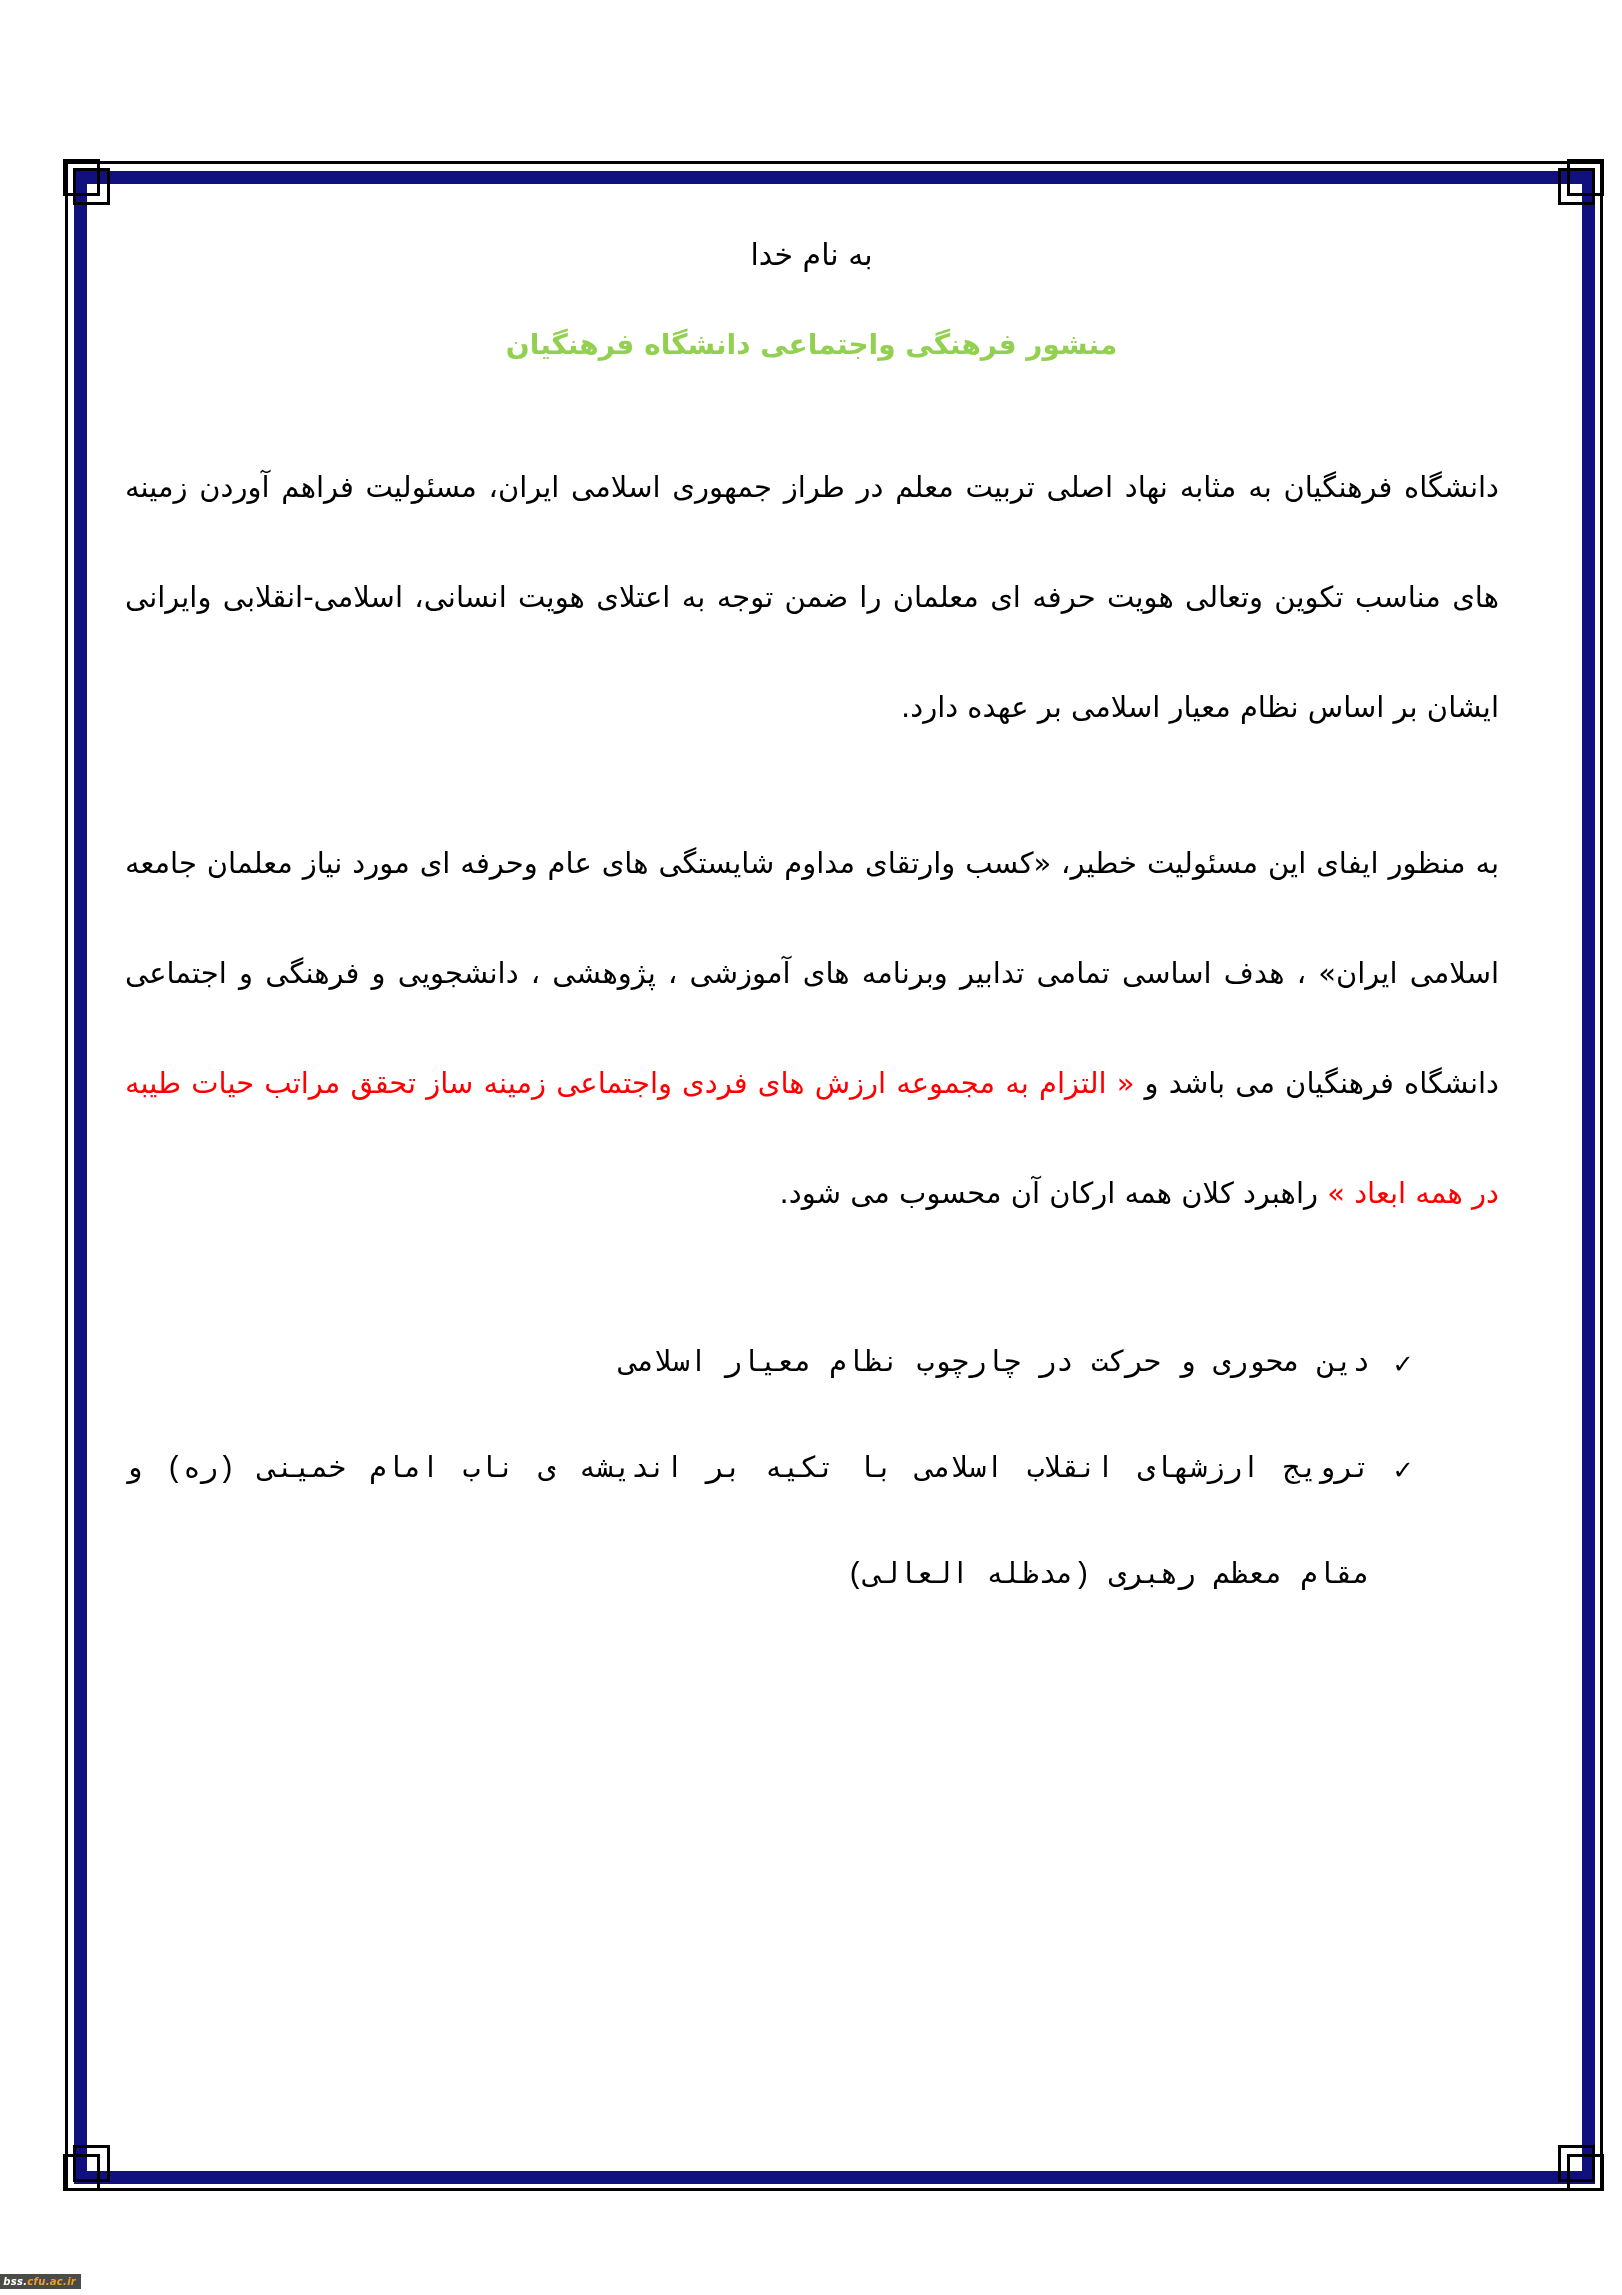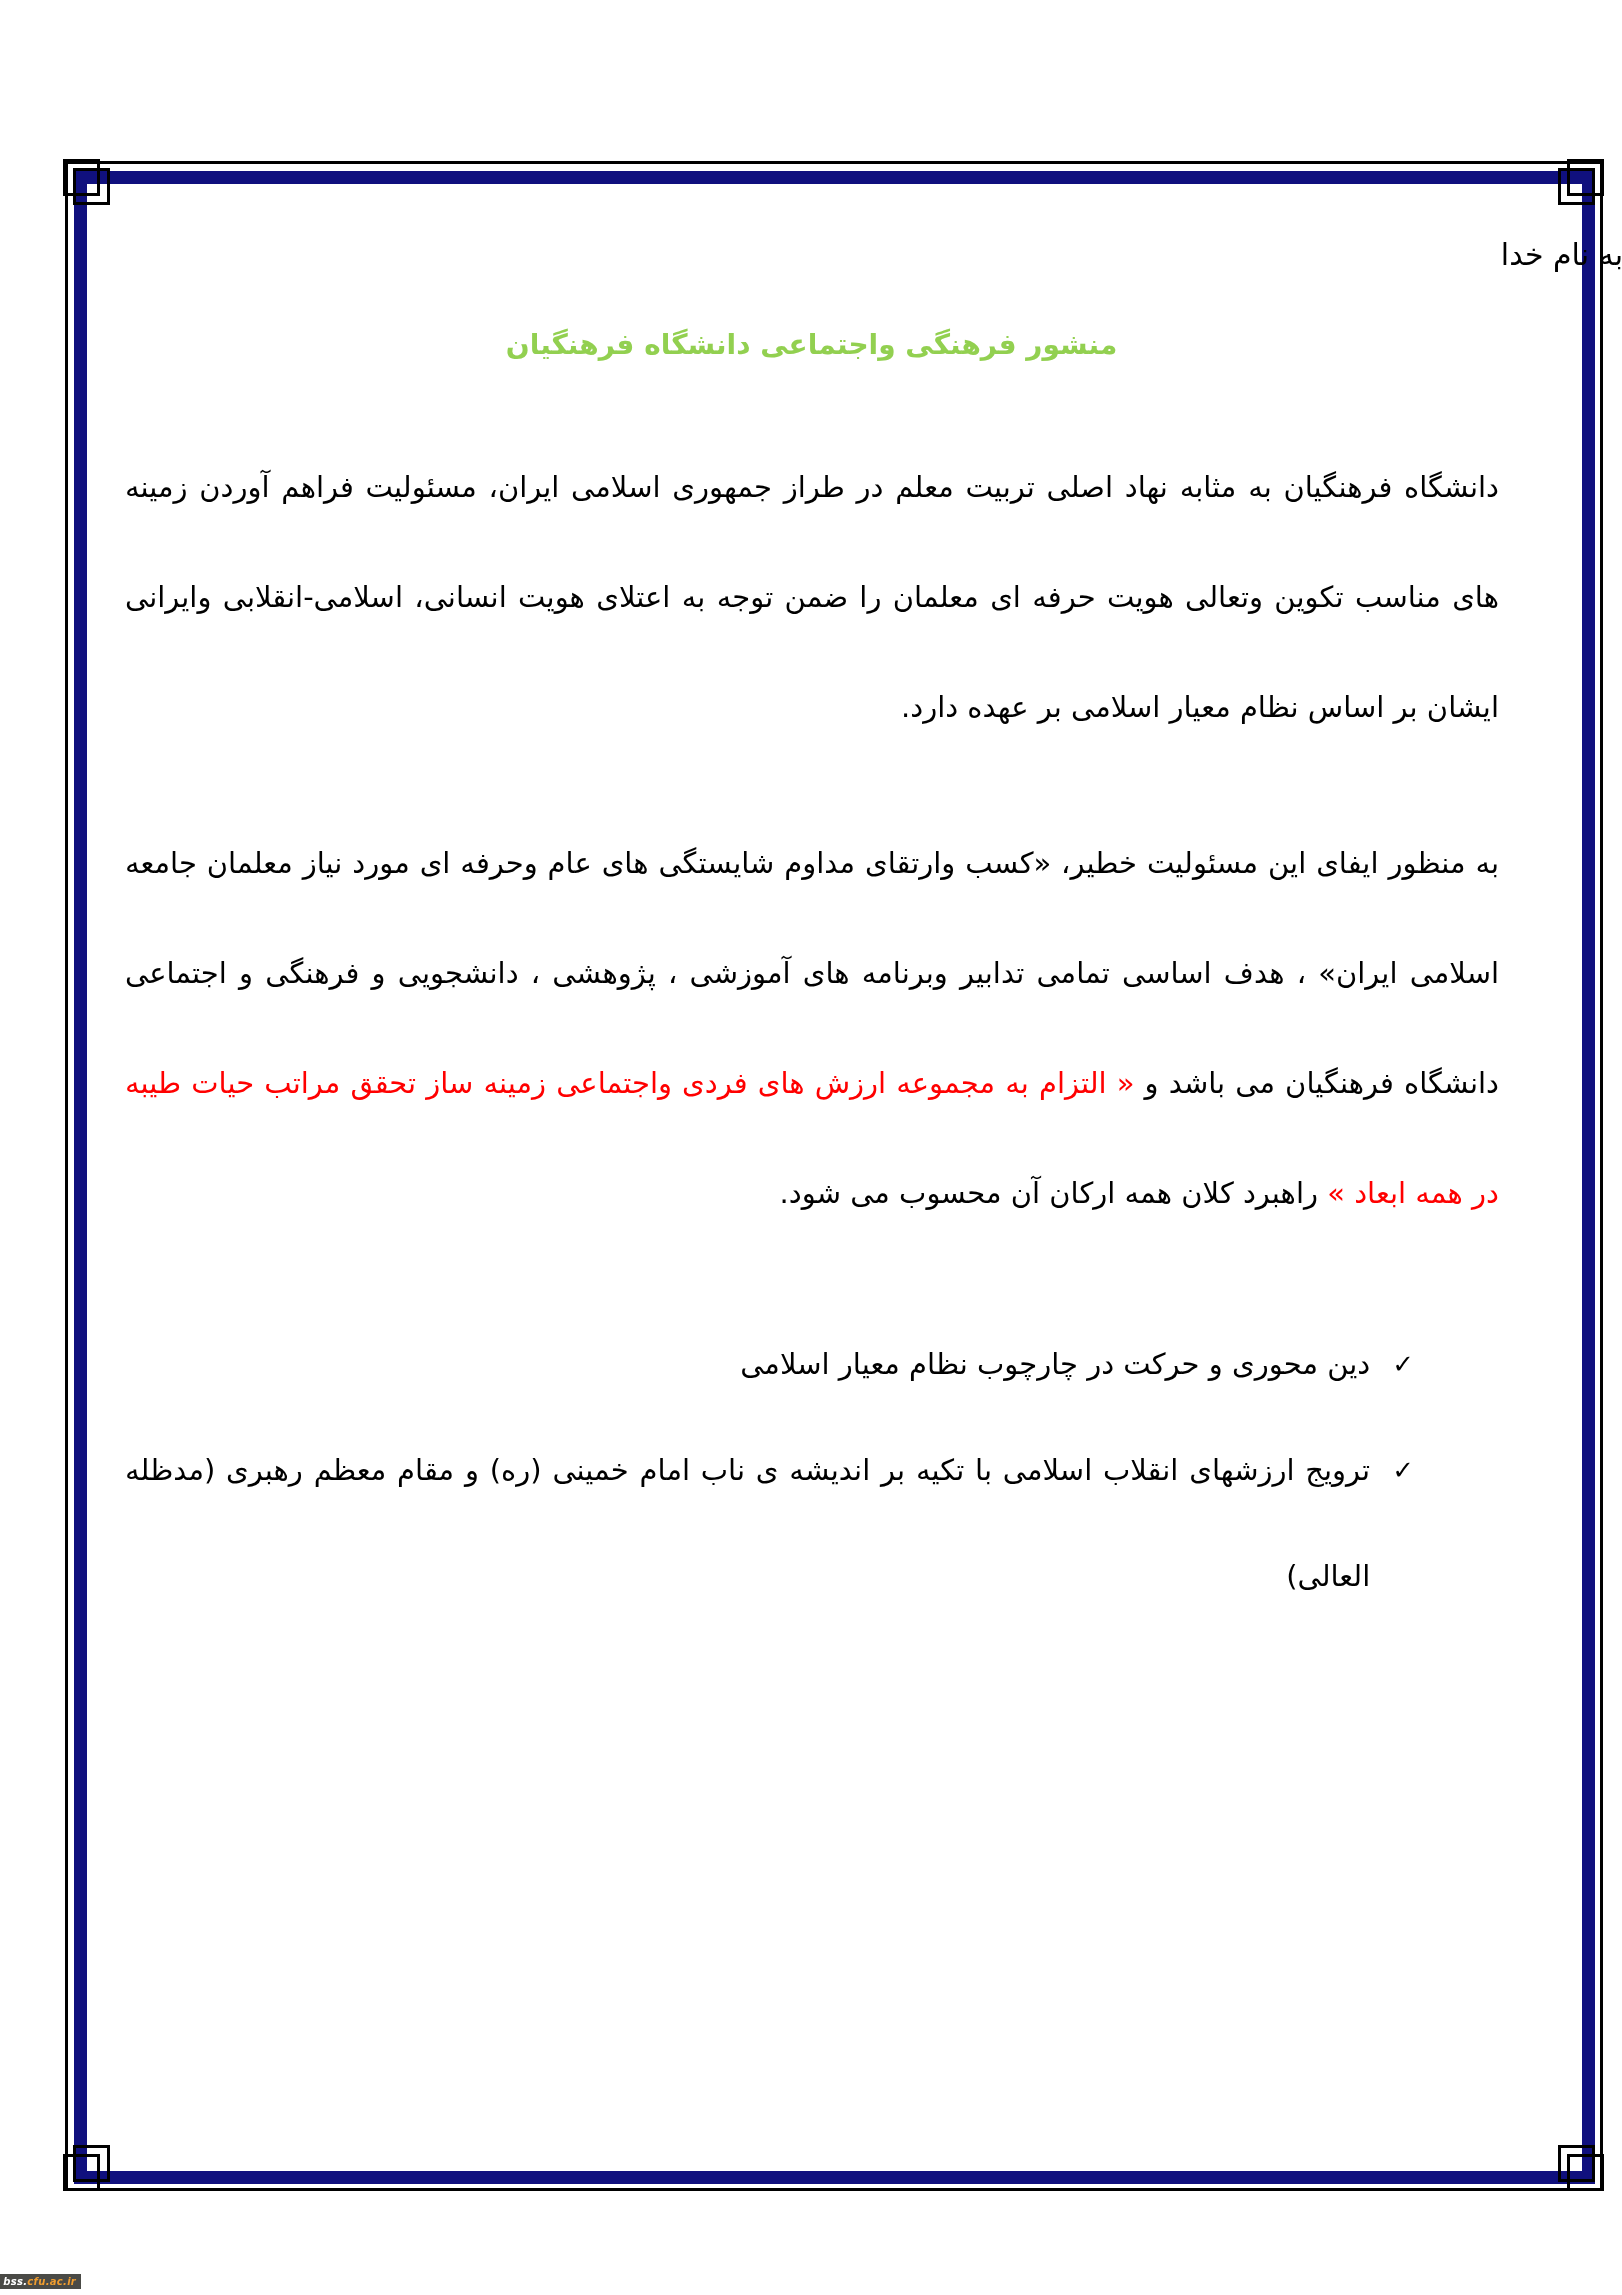--- a/index.html
+++ b/index.html
@@ -42,20 +42,21 @@
   .sq-bl-a { left: 63px;   top: 2154px; }
   .sq-bl-b { left: 73px;  top: 2145px; }
   .sq-br-a { left: 1567px; top: 2154px; }
   .sq-br-b { left: 1558px; top: 2145px; }
 
   
   .bismillah {
     position: absolute;
     top: 237px; left: 0;
     width: 100%;
+    text-align: center;
     font-size: 30px;
     direction: rtl;
   }
   .doc-title {
     position: absolute;
     top: 328px; left: 0;
     width: 100%;
     text-align: center;
     font-size: 28px;
     font-weight: bold;
@@ -87,21 +88,21 @@
   }
   .bullet-item {
     display: flex;
     gap: 22px;
     margin: 0;
   }
   .check-glyph {
     flex: 0 0 auto;
     font-size: 26px;
   }
-  .bullet-text { flex: 1 1 auto; }
+  .bullet-text { flex: 1 1 auto; font-family: Liberation Mono, monospace; }
 
   
   .watermark {
     position: absolute;
     left: 0; bottom: 5.9px;
     background: #4a4a46;
     padding: 1.3px 4.6px 2.6px 3.3px;
     font-size: 10px;
     font-weight: bold;
     font-style: italic;

